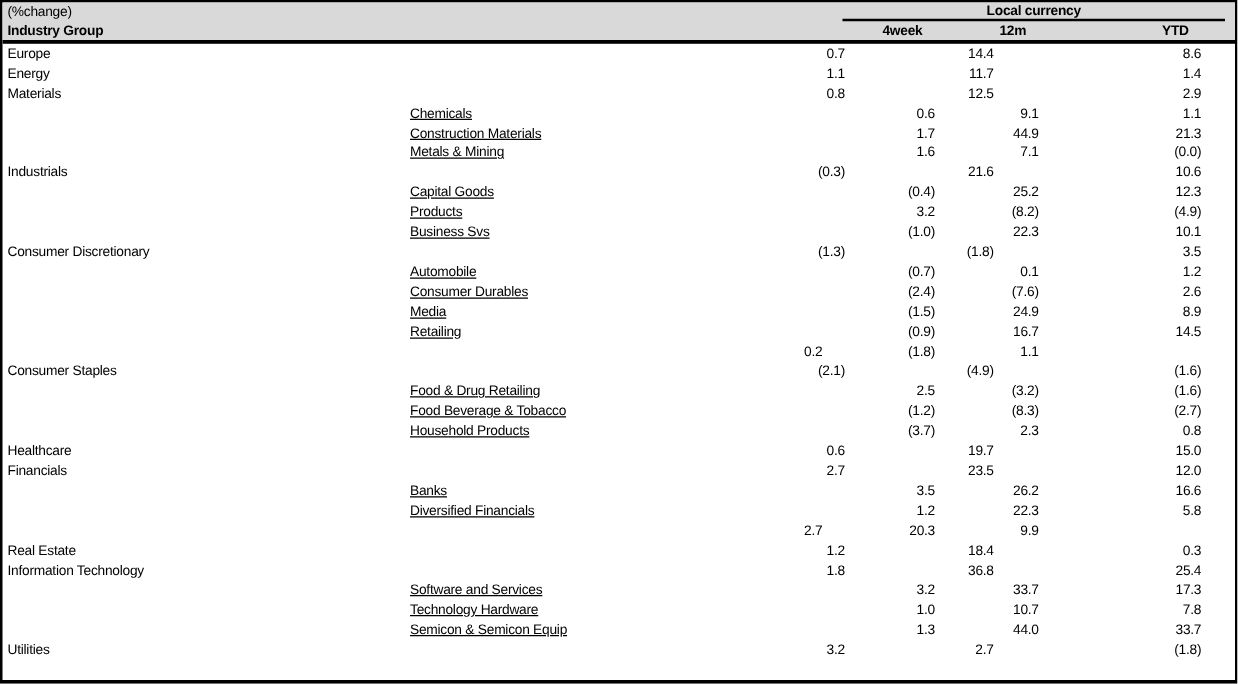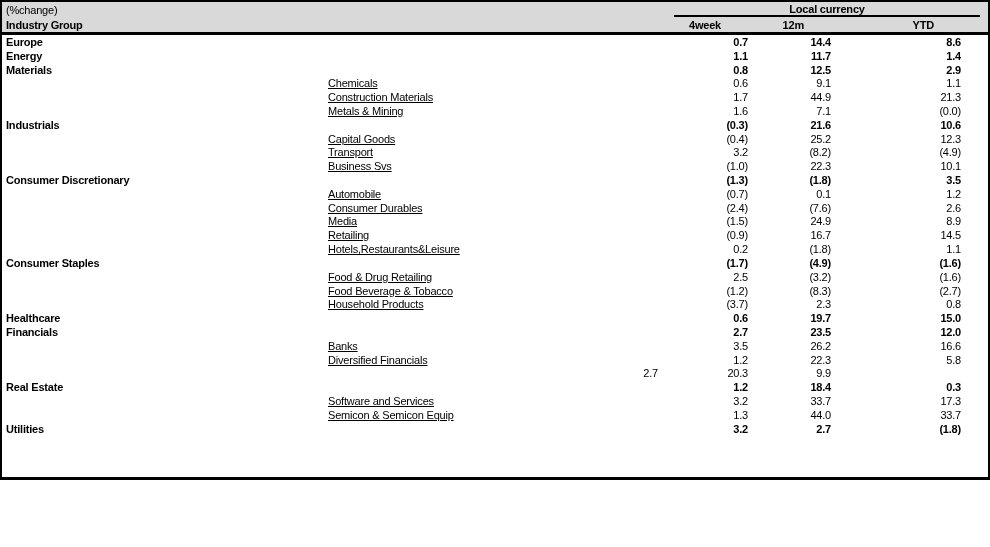--- a/index.html
+++ b/index.html
@@ -1,18 +1,18 @@
 <!DOCTYPE html>
 <html><head>
 <meta charset="utf-8">
 <style>
   * { box-sizing: border-box; }
   html, body { margin: 0; padding: 0; background: #ffffff; }
   .sheet {
-    width: 990px; height: 480px;
+    width: 990px; height: 547px;
     border: 2px solid #000;
     border-bottom-width: 3px;
     font-family: "Liberation Sans", sans-serif;
     font-size: 11px;
     color: #000;
     letter-spacing: -0.2px;
     display: flex; flex-direction: column;
     background: #fff;
   }
   .thead {
@@ -27,38 +27,38 @@
     margin-left: auto; margin-right: 8px;
     width: 306px; height: 100%;
     display: flex; align-items: center; justify-content: center;
     font-weight: bold;
     border-bottom: 2px solid #000;
   }
   .thead-row2 {
     flex: 1;
     display: grid;
     grid-template-columns: 1fr 90px 83px 130px;
-    padding-right: 44px;
+    padding-right: 27px;
     align-items: center;
     font-weight: bold;
   }
   .ig-label { padding-left: 4px; }
   .col-h { text-align: right; padding-right: 10px; }
   .tbody {
     flex: 1;
     display: grid;
     grid-template-rows: repeat(32, 1fr);
   }
   .row {
     display: grid;
     grid-template-columns: 1fr 90px 83px 130px;
     padding-right: 27px;
     align-items: center;
   }
-  .row.bold { font-weight: bold; }
+  .row.bold { font-weight: normal; gap: 36px; }
   .label { padding-left: 4px; white-space: nowrap; overflow: hidden; }
   .label.indent { padding-left: 326px; text-decoration: underline; }
   .val { text-align: right; white-space: nowrap; }
 </style>
 </head>
 <body>
 
 <div class="sheet">
   <div class="thead">
     <div class="thead-row1">
@@ -125,21 +125,21 @@
   </div>
 
   <div class="row">
     <span class="label indent">Capital Goods</span>
     <span class="val">(0.4)</span>
     <span class="val">25.2</span>
     <span class="val">12.3</span>
   </div>
 
   <div class="row">
-    <span class="label indent">Transport</span>
+    <span class="label indent">Products</span>
     <span class="val">3.2</span>
     <span class="val">(8.2)</span>
     <span class="val">(4.9)</span>
   </div>
 
   <div class="row">
     <span class="label indent">Business Svs</span>
     <span class="val">(1.0)</span>
     <span class="val">22.3</span>
     <span class="val">10.1</span>
@@ -174,29 +174,28 @@
   </div>
 
   <div class="row">
     <span class="label indent">Retailing</span>
     <span class="val">(0.9)</span>
     <span class="val">16.7</span>
     <span class="val">14.5</span>
   </div>
 
   <div class="row">
-    <span class="label indent">Hotels,Restaurants&amp;Leisure</span>
     <span class="val">0.2</span>
     <span class="val">(1.8)</span>
     <span class="val">1.1</span>
   </div>
 
   <div class="row bold">
     <span class="label">Consumer Staples</span>
-    <span class="val">(1.7)</span>
+    <span class="val">(2.1)</span>
     <span class="val">(4.9)</span>
     <span class="val">(1.6)</span>
   </div>
 
   <div class="row">
     <span class="label indent">Food &amp; Drug Retailing</span>
     <span class="val">2.5</span>
     <span class="val">(3.2)</span>
     <span class="val">(1.6)</span>
   </div>
@@ -249,28 +248,40 @@
     <span class="val">9.9</span>
   </div>
 
   <div class="row bold">
     <span class="label">Real Estate</span>
     <span class="val">1.2</span>
     <span class="val">18.4</span>
     <span class="val">0.3</span>
   </div>
 
+  <div class="row bold">
+    <span class="label">Information Technology</span>
+    <span class="val">1.8</span>
+    <span class="val">36.8</span>
+    <span class="val">25.4</span>
+  </div>
 
   <div class="row">
     <span class="label indent">Software and Services</span>
     <span class="val">3.2</span>
     <span class="val">33.7</span>
     <span class="val">17.3</span>
   </div>
 
+  <div class="row">
+    <span class="label indent">Technology Hardware</span>
+    <span class="val">1.0</span>
+    <span class="val">10.7</span>
+    <span class="val">7.8</span>
+  </div>
 
   <div class="row">
     <span class="label indent">Semicon &amp; Semicon Equip</span>
     <span class="val">1.3</span>
     <span class="val">44.0</span>
     <span class="val">33.7</span>
   </div>
 
 
   <div class="row bold">

